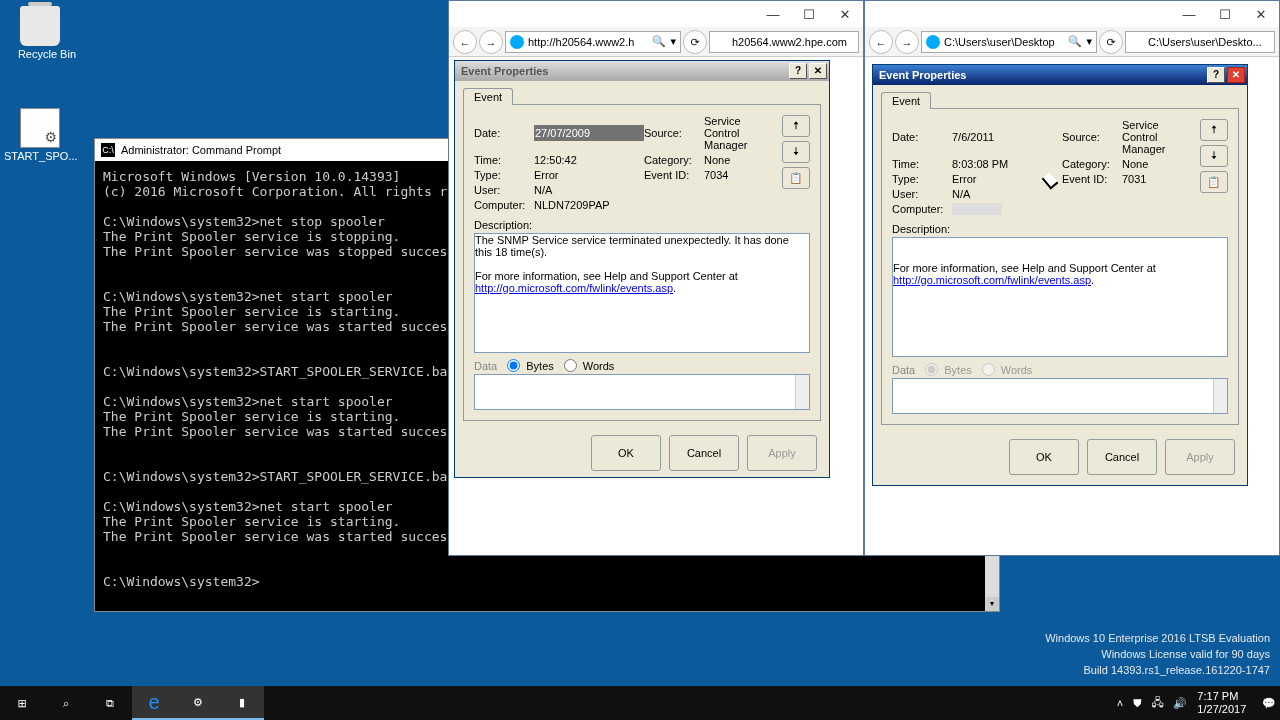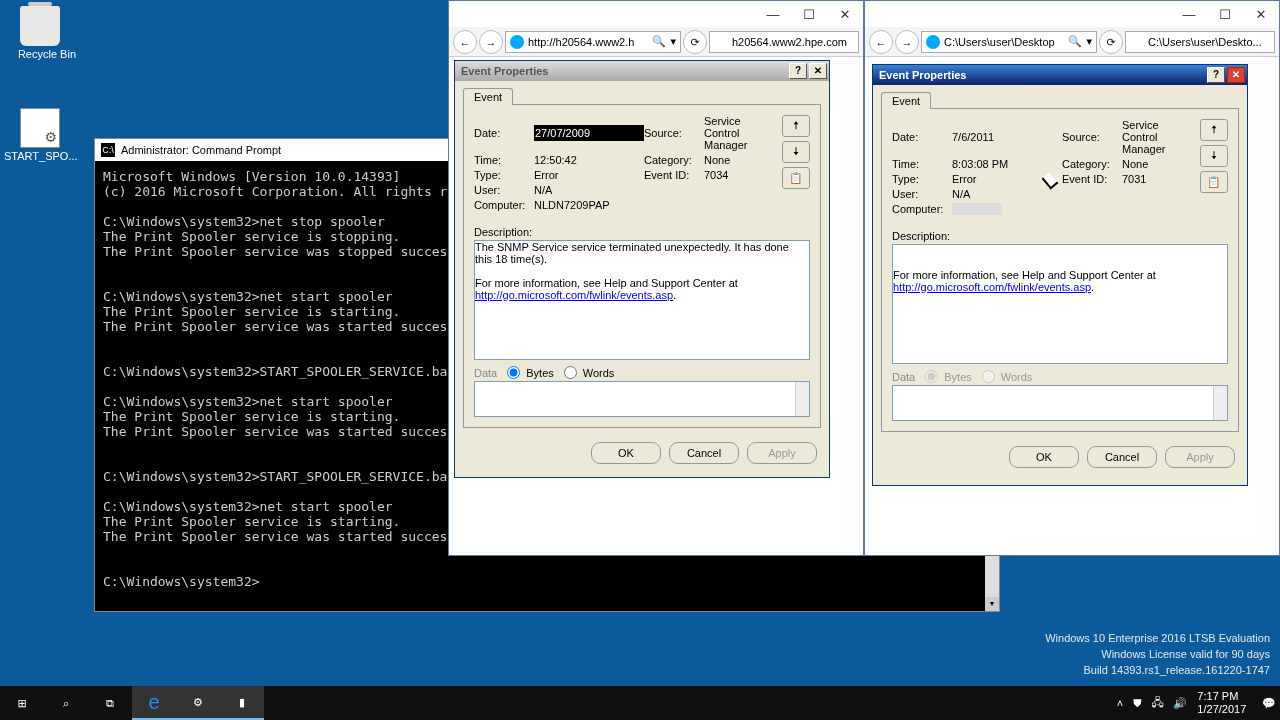--- a/index.html
+++ b/index.html
@@ -39,33 +39,33 @@
 .evt-title{height:20px;display:flex;align-items:center;padding:0 2px 0 6px;font-weight:bold}
 .evt-title .flex{flex:1}
 .evt-title .tbtn{width:18px;height:16px;background:#ece9d8;border:1px solid #fff;border-right-color:#555;border-bottom-color:#555;text-align:center;line-height:14px;font-size:10px;margin-left:2px;color:#000}
 .evt-title .tbtn.close{background:#e04030;color:#fff;border-color:#b02010}
 .evt-tabs{padding:6px 8px 0}
 .evt-tabs .tabhdr{display:inline-block;padding:2px 10px;background:#ece9d8;border:1px solid #919b9c;border-bottom:none;border-radius:3px 3px 0 0;position:relative;top:1px;z-index:2}
 .evt-panel{margin:0 8px 8px;border:1px solid #919b9c;background:#ece9d8;padding:10px;position:relative}
 .grid{display:grid;grid-template-columns:60px 110px 60px 1fr;row-gap:3px;align-items:center}
 .grid .lbl{color:#000}
 .grid .val{color:#000}
-.grid .val.hl{background:#000000;color:#fff;padding:2px 1px}
+.grid .val.hl{background:#737373;color:#fff;padding:2px 1px}
 .sidebtns{position:absolute;right:10px;top:10px;display:flex;flex-direction:column;gap:4px}
 .sidebtns button{width:28px;height:22px;background:#ece9d8;border:1px solid #919b9c;border-radius:3px}
-.desclbl{margin-top:15px}
+.desclbl{margin-top:8px}
 .descbox{width:100%;height:120px;border:1px solid #7f9db9;background:#fff;overflow:auto;margin-top:2px}
 .descbox a{color:#0000ee;text-decoration:underline}
 .datarow{margin-top:6px;display:flex;align-items:flex-end;gap:4px}
 .datarow .dlbl{color:#888}
 .datarow input[type=radio]{margin:0 2px 0 6px}
 .databox{width:100%;height:36px;border:1px solid #7f9db9;background:#fff;margin-top:2px;position:relative}
 .databox .sb{position:absolute;right:0;top:0;bottom:0;width:14px;background:#eee;border-left:1px solid #ccc}
 .dlg-btns{display:flex;justify-content:flex-end;gap:8px;padding:6px 12px}
-.dlg-btns button{width:70px;height:22px;background:#ece9d8;border:1px solid #919b9c;border-radius:9px}
+.dlg-btns button{width:70px;height:36px;background:#ece9d8;border:1px solid #919b9c;border-radius:3px}
 .dlg-btns button:disabled{color:#999}
 
 
 .wm{position:absolute;right:10px;color:#e8e8e8;text-align:right;font-size:12px;line-height:16px}
 
 
 .taskbar{position:absolute;left:0;right:0;bottom:0;height:34px;background:#101010;display:flex;align-items:center}
 .tb-item{width:44px;height:34px;display:flex;align-items:center;justify-content:center;color:#fff}
 .tb-item.active{background:#333;border-bottom:2px solid #76b9ed}
 .tb-ie{color:#1e90ff;font-size:20px}

